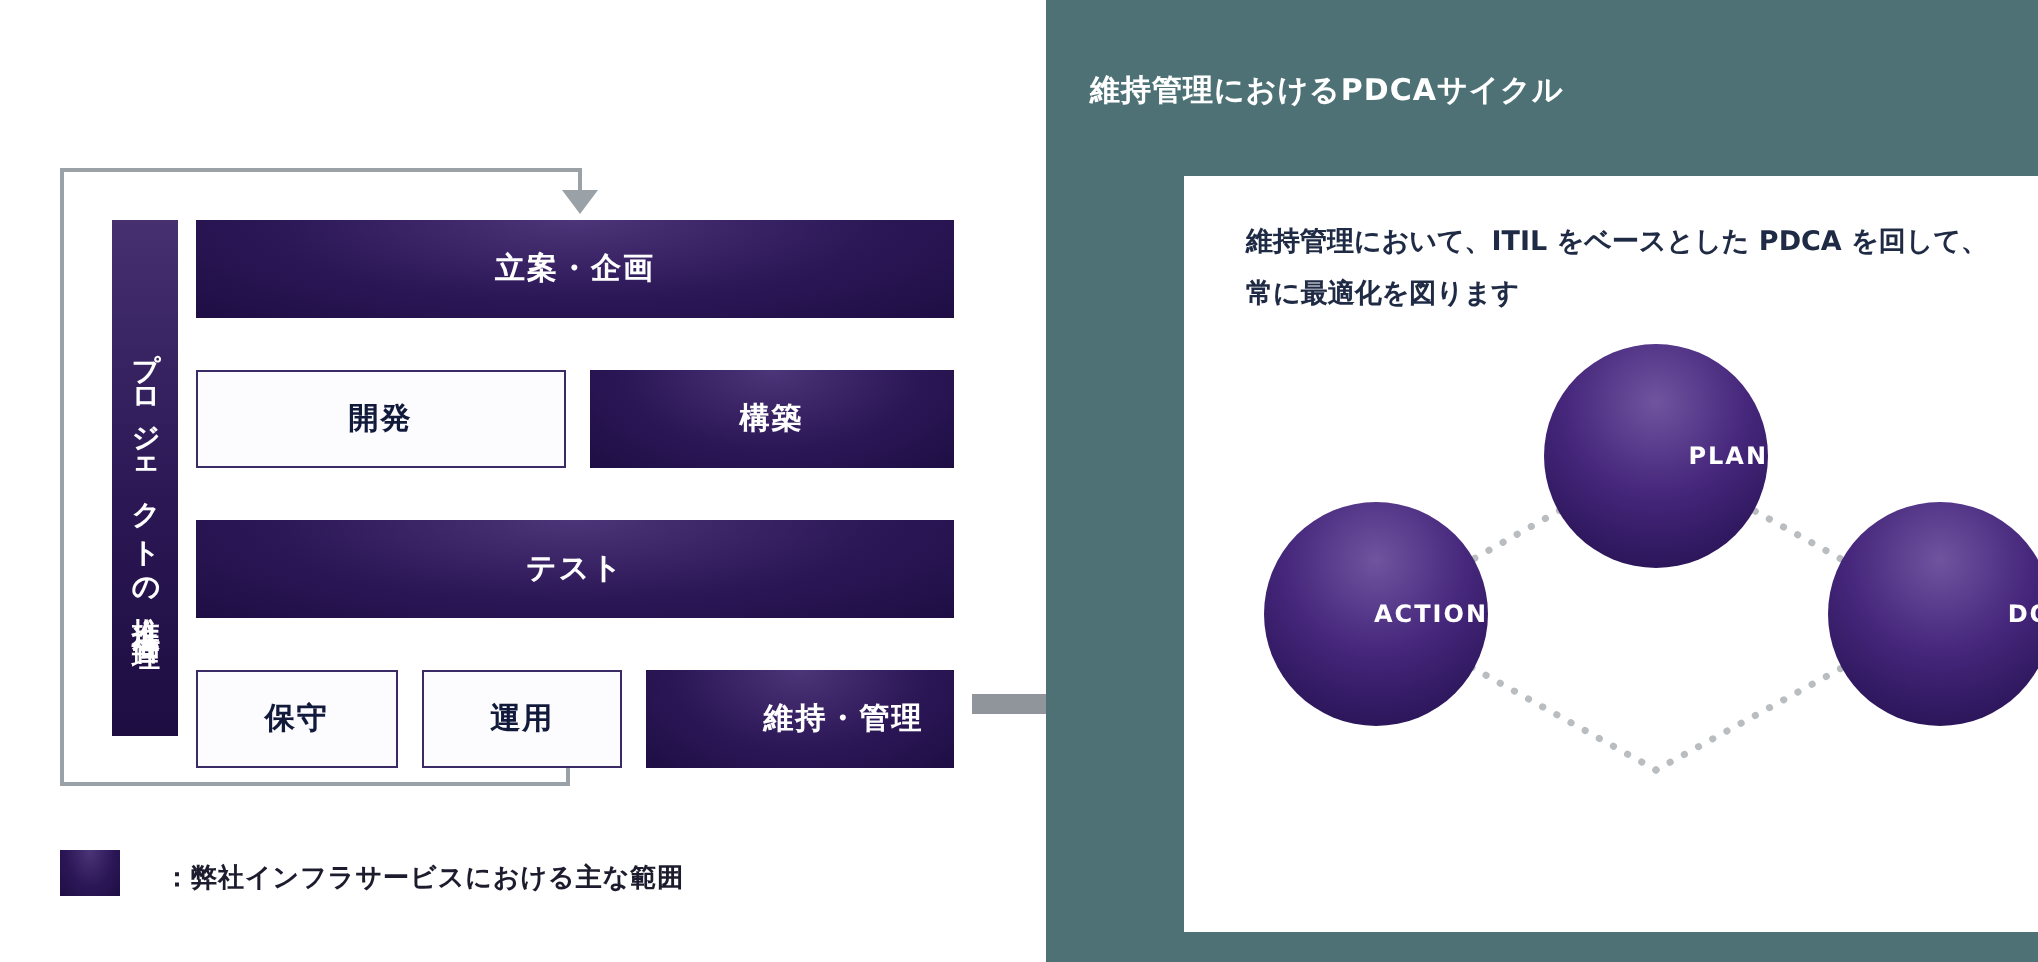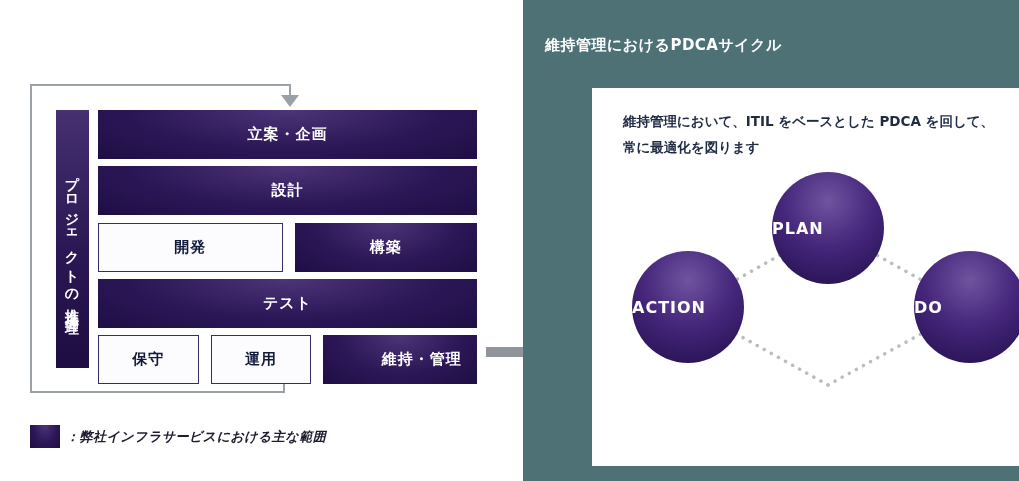--- a/index.html
+++ b/index.html
@@ -46,21 +46,21 @@
   }
   .bar.light {
     background: #fcfbfe;
     border: 1px solid #3a2a66;
     color: #121a3c;
   }
   .row .wide { flex: 1.12; padding-left: 43px; }
 
   .legend {
     position: absolute; left: 30px; top: 425px;
-    display: flex; align-items: center; gap: 6px; font-style: italic;
+    display: flex; align-items: flex-end; gap: 22px;
   }
   .legend-swatch {
     width: 30px; height: 23px;
     background: radial-gradient(ellipse at 50% 0%, #4c3578 0%, #2c1757 55%, #1e0e44 100%);
   }
   .legend-text { font-size: 13px; font-weight: 700; color: #1c1c2e; letter-spacing: 0.5px; }
 
   .connector-svg { position: absolute; left: 486px; top: 338px; width: 92px; height: 28px; }
 
   
@@ -79,22 +79,22 @@
   }
   .pdca-desc {
     position: absolute; left: 31px; top: 20px; right: 20px;
     font-size: 13.5px; font-weight: 700; color: #1f2a44; line-height: 1.95;
   }
   .links-svg { position: absolute; left: 0; top: 0; width: 448px; height: 378px; }
 
   .pdca-node {
     position: absolute; width: 112px; height: 112px; border-radius: 50%;
     background: radial-gradient(circle at 50% 26%, #6f549f 0%, #46277c 45%, #200e4b 100%);
-    display: flex; align-items: center; justify-content: flex-start;
-    color: #ffffff; font-size: 16px; font-weight: 700; letter-spacing: 1px;
+    display: flex; align-items: center; justify-content: flex-end;
+    color: #ffffff; font-size: 12px; font-weight: 700; letter-spacing: 1px;
   }
   .node-plan   { left: 180px; top: 84px; }
   .node-do     { left: 322px; top: 163px; }
   .node-check  { left: 180px; top: 241px; }
   .node-action { left: 40px;  top: 163px; }
 </style>
 </head>
 <body>
 
 <div class="stage">
@@ -104,23 +104,20 @@
     <svg class="loop-svg" viewBox="0 0 523 481">
       <polyline points="284,369 284,392 31,392 31,85 290,85 290,96" fill="none" stroke="#9aa1a7" stroke-width="2"></polyline>
       <polygon points="281,95 299,95 290,107" fill="#9aa1a7"></polygon>
     </svg>
 
     <div class="side-label">プロジェクトの推進・管理</div>
 
     <div class="rows">
       <div class="row">
         <div class="bar dark">立案・企画</div>
-      </div>
-      <div class="row">
-        <div class="bar dark">設計</div>
       </div>
       <div class="row">
         <div class="bar light">開発</div>
         <div class="bar dark">構築</div>
       </div>
       <div class="row">
         <div class="bar dark">テスト</div>
       </div>
       <div class="row">
         <div class="bar light">保守</div>

